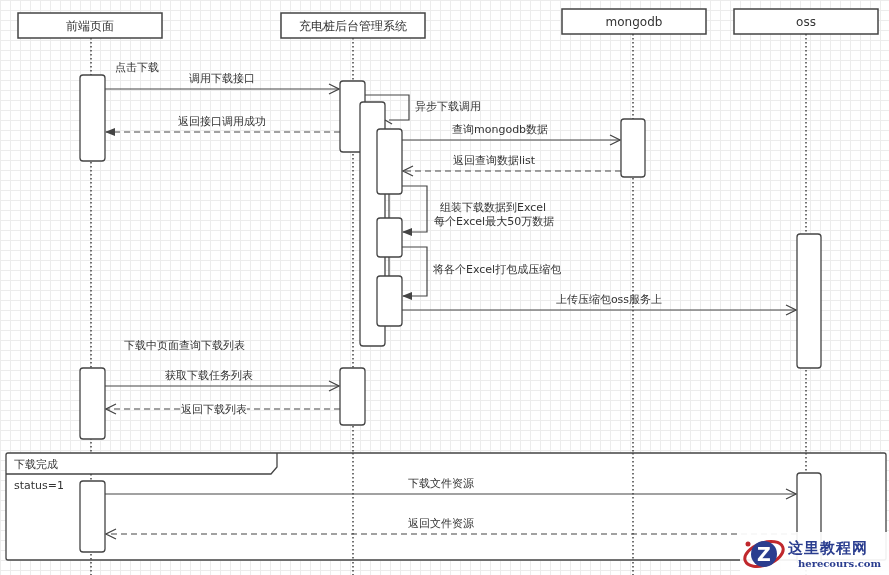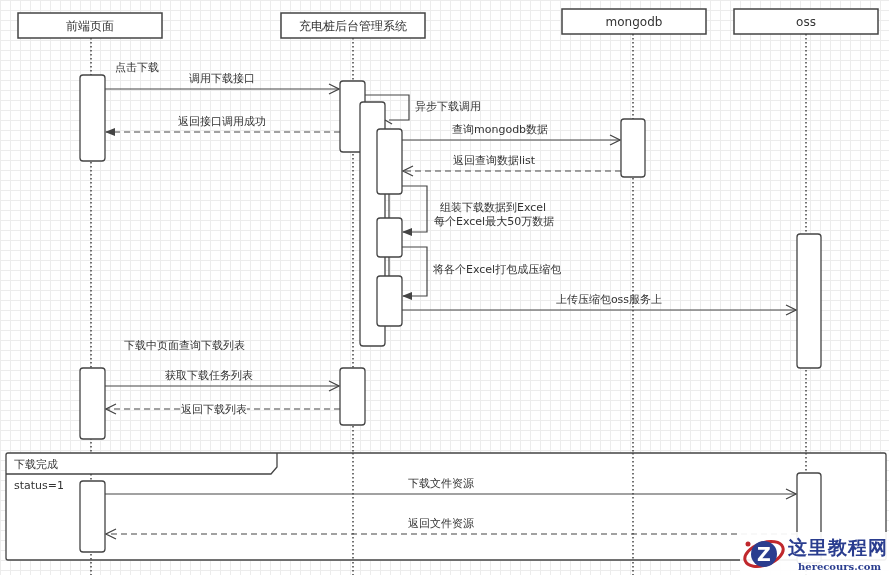--- a/index.html
+++ b/index.html
@@ -15,21 +15,21 @@
   }
   #diagram { position: absolute; left: 0; top: 0; }
   .lbl { font-size: 11px; fill: #333; font-family: "DejaVu Sans", "Liberation Sans", sans-serif; }
   .head-lbl { font-size: 12px; fill: #333; font-family: "DejaVu Sans", "Liberation Sans", sans-serif; }
   .wm {
     position: absolute; left: 740px; top: 532px; width: 149px; height: 43px;
     display: flex; align-items: center; background: rgba(255,255,255,0.92);
   }
   .wm-logo { width: 46px; height: 40px; position: relative; }
   .wm-text { display: flex; flex-direction: column; margin-left: 2px; }
-  .wm-cn { font-family: "DejaVu Serif", "Liberation Serif", serif; font-weight: bold; font-size: 19px; color: #2a3d8f; letter-spacing: 1px; }
+  .wm-cn { font-family: "DejaVu Serif", "Liberation Serif", serif; font-weight: bold; font-size: 15px; color: #2a3d8f; letter-spacing: 1px; }
   .wm-en { font-family: "DejaVu Serif", "Liberation Serif", serif; font-weight: bold; font-size: 10px; color: #2a3d8f; margin-left: 10px; }
 </style>
 </head>
 <body>
 
 <svg id="diagram" width="889" height="575" viewBox="0 0 889 575">
   <defs>
     <marker id="open-arrow" viewBox="0 0 12 12" refX="11" refY="6" markerWidth="12" markerHeight="12" markerUnits="userSpaceOnUse" orient="auto">
       <path d="M1,1 L11,6 L1,11" fill="none" stroke="#444" stroke-width="1.2"></path>
     </marker>

